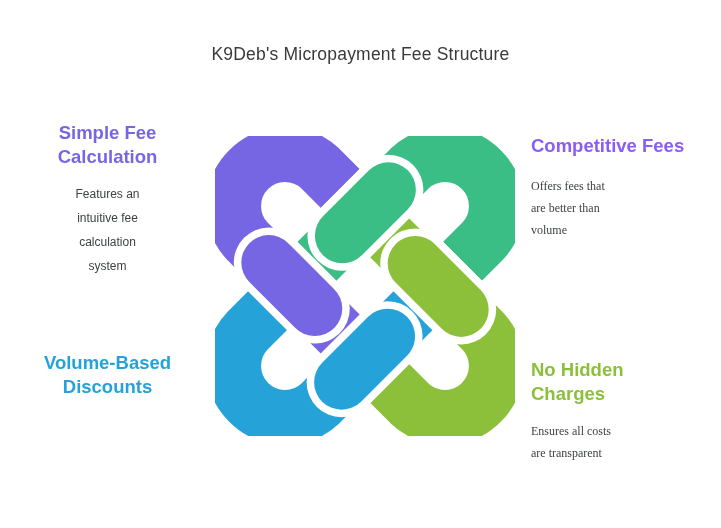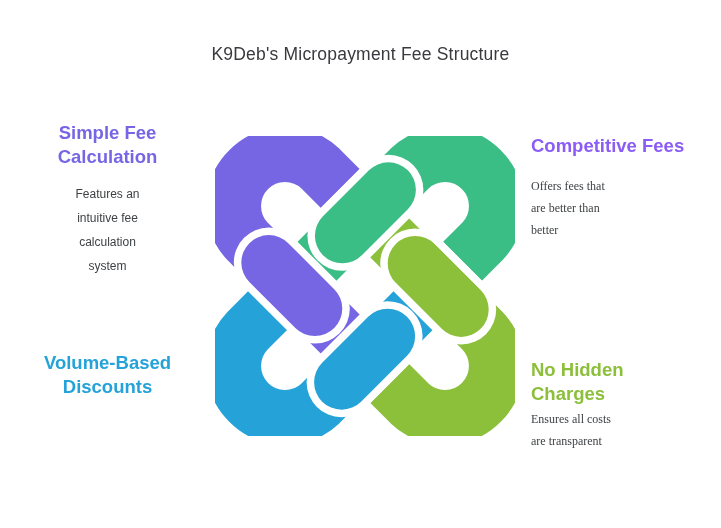--- a/index.html
+++ b/index.html
@@ -23,21 +23,21 @@
   .h-blue{color:#25a3d9;}
   .h-olive{color:#8cbf3a;}
 
   .sec-tl{left:25px;top:121px;width:165px;}
   .sec-tl .body{margin-top:13px;}
   .sec-tr{left:531px;top:134px;width:180px;}
   .sec-tr .body{margin-top:17px;}
   .sec-bl{left:25px;top:351px;width:165px;}
   .sec-bl .body{margin-top:12px;}
   .sec-br{left:531px;top:358px;width:180px;}
-  .sec-br .body{margin-top:2px;}
+  .sec-br .body{margin-top:14px;}
 
   .knot-wrap{position:absolute;left:215px;top:136px;width:300px;height:300px;}
   .casing{fill:none;stroke:#ffffff;stroke-width:70;stroke-linecap:round;stroke-linejoin:round;}
   .band{fill:none;stroke-width:55;stroke-linecap:round;stroke-linejoin:round;}
 </style>
 </head>
 <body>
 
 <div class="stage">
 
@@ -108,21 +108,21 @@
     </div>
   </div>
 
   <div class="section sec-tr sec-left">
     <div class="heading h-green">
       <div>Competitive Fees</div>
     </div>
     <div class="body lh22">
       <div>Offers fees that</div>
       <div>are better than</div>
-      <div>better</div>
+      <div>volume</div>
     </div>
   </div>
 
   <div class="section sec-bl sec-right">
     <div class="heading h-blue">
       <div>Volume-Based</div>
       <div>Discounts</div>
     </div>
   </div>
 

